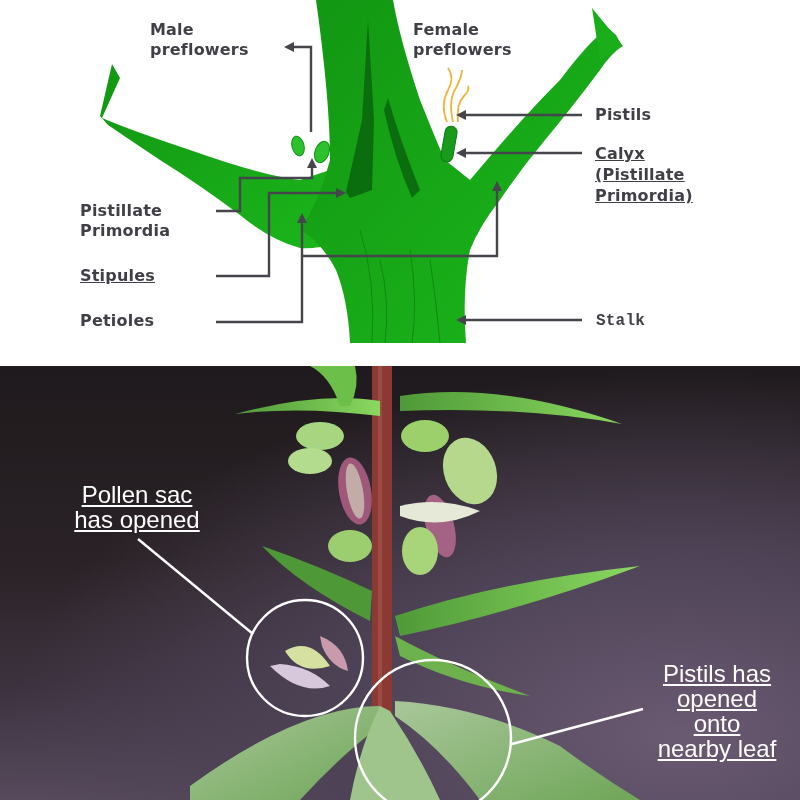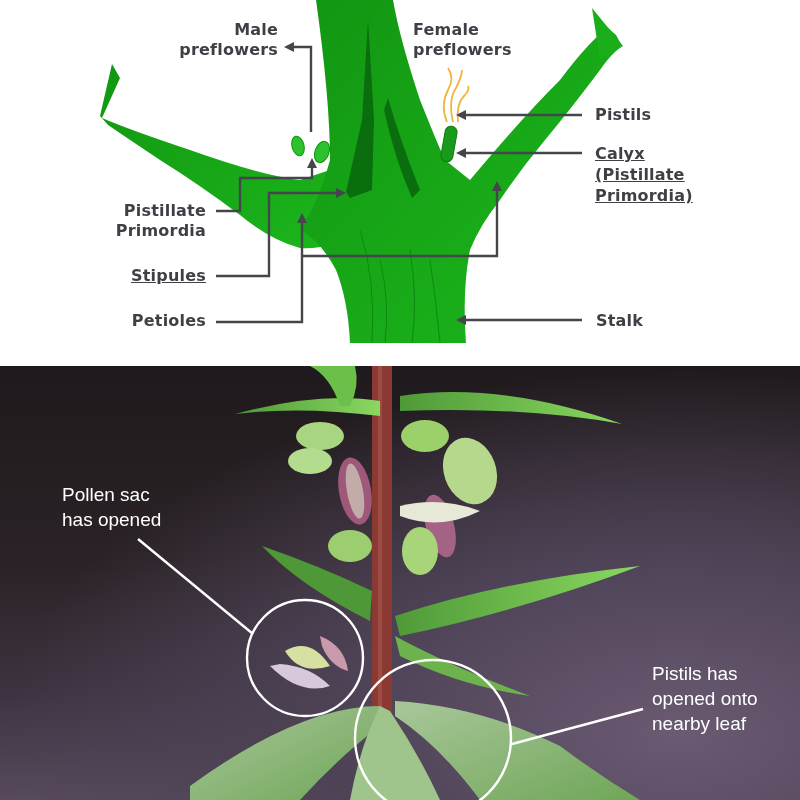--- a/index.html
+++ b/index.html
@@ -1,25 +1,25 @@
 <!DOCTYPE html>
 <html><head>
 <meta charset="utf-8">
 <style>
   html, body { margin: 0; padding: 0; background: #ffffff; }
   body { width: 800px; height: 800px; overflow: hidden; position: relative; font-family: "DejaVu Sans", sans-serif; }
   .panel-top { position: absolute; left: 0; top: 0; width: 800px; height: 362px; background: #ffffff; }
   .panel-top svg { position: absolute; left: 0; top: 0; }
   .lbl { position: absolute; color: #3f3f46; font-weight: bold; font-size: 16px; line-height: 20px; letter-spacing: 0.2px; }
-  .lbl.right { text-align: right; }
+  .lbl.right { }
   .panel-bottom { position: absolute; left: 0; top: 366px; width: 800px; height: 434px; overflow: hidden;
     background: radial-gradient(ellipse at 85% 85%, #6a5a72 0%, #4e4356 35%, rgba(40,32,44,0) 70%),
                 linear-gradient(180deg, #1f1a1d 0%, #2a2226 45%, #3d3340 75%, #564a5c 100%); }
   .panel-bottom svg { position: absolute; left: 0; top: 0; }
-  .plbl { position: absolute; color: #ffffff; font-family: "Liberation Sans", sans-serif; font-size: 19px; line-height: 25px; text-align: left; }
+  .plbl { position: absolute; color: #ffffff; font-family: "Liberation Sans", sans-serif; font-size: 24px; line-height: 25px; text-align: center; text-decoration: underline; }
 </style>
 </head>
 <body>
 
 <div class="panel-top">
   <svg width="800" height="362" viewBox="0 0 800 362">
     <defs>
       <linearGradient id="stemGrad" x1="0" y1="0" x2="1" y2="1">
         <stop offset="0" stop-color="#129612"></stop>
         <stop offset="1" stop-color="#1cb81c"></stop>
@@ -85,21 +85,21 @@
     <div>Calyx</div>
     <div>(Pistillate</div>
     <div>Primordia)</div>
   </div>
   <div class="lbl right" style="left:80px; top:201px; width:126px;">
     <div>Pistillate</div>
     <div>Primordia</div>
   </div>
   <div class="lbl right" style="left:80px; top:266px; width:126px;text-decoration:underline;">Stipules</div>
   <div class="lbl right" style="left:80px; top:311px; width:126px;">Petioles</div>
-  <div class="lbl" style="left:596px; top:311px;">Stalk</div>
+  <div class="lbl" style="left:596px; top:311px;font-family:Liberation Mono, monospace;">Stalk</div>
 </div>
 
 <div class="panel-bottom">
   <svg width="800" height="434" viewBox="0 0 800 434">
     <defs>
       <linearGradient id="leafG" x1="0" y1="0" x2="1" y2="0">
         <stop offset="0" stop-color="#4f9a38"></stop>
         <stop offset="1" stop-color="#8ad860"></stop>
       </linearGradient>
       <linearGradient id="leafPale" x1="0" y1="0" x2="1" y2="1">

